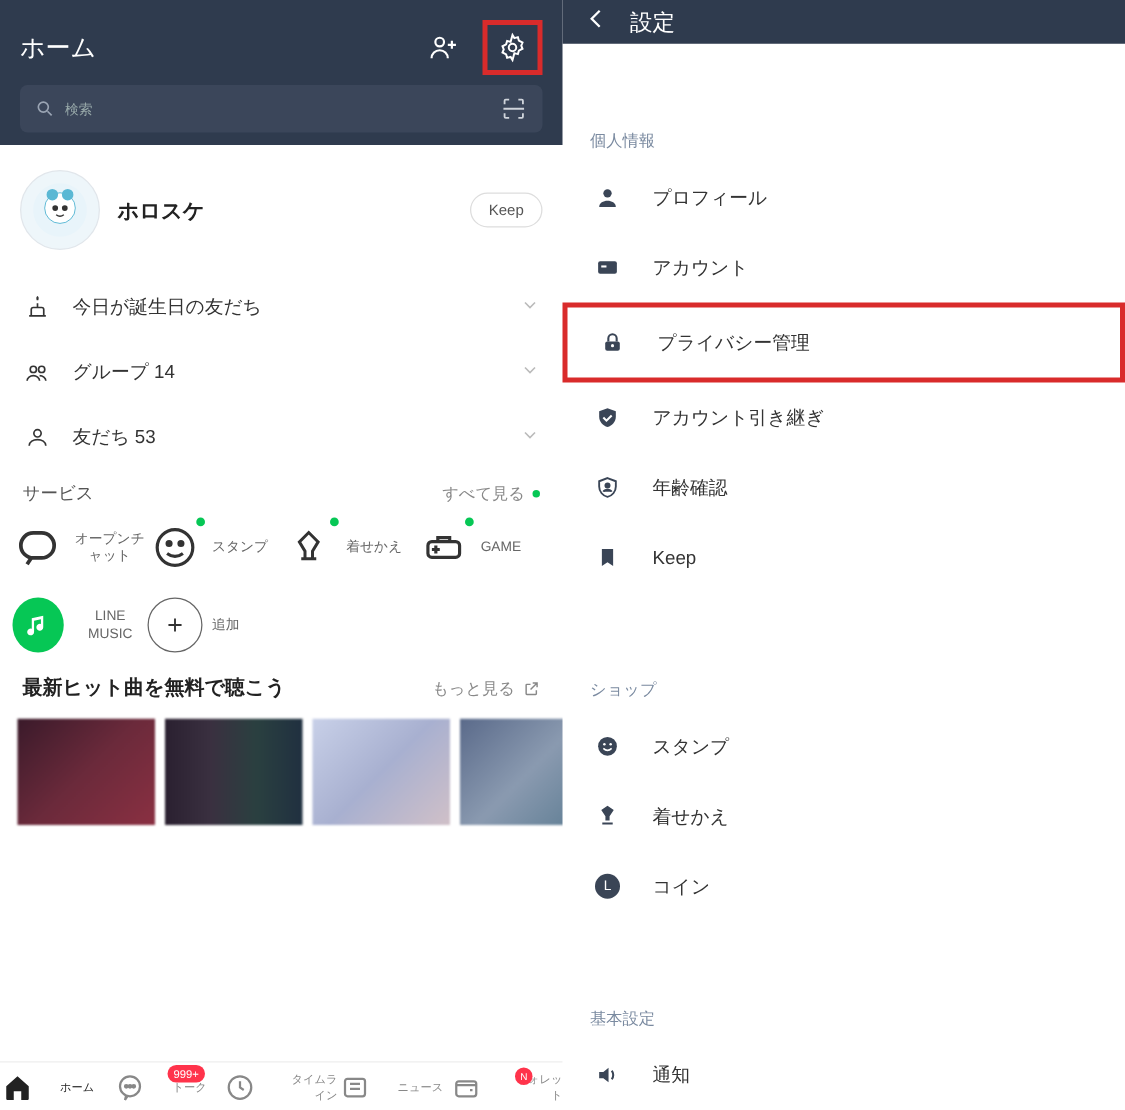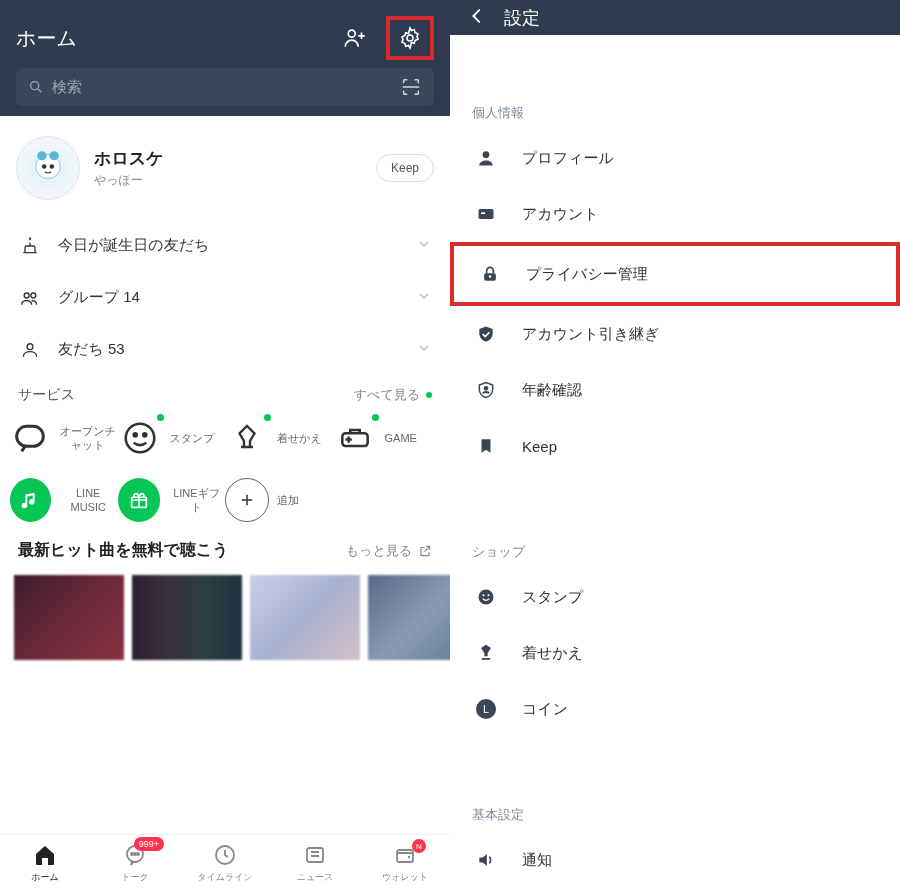--- a/index.html
+++ b/index.html
@@ -9,21 +9,21 @@
     .right { width: 450px; display: flex; flex-direction: column; }
 
     
     .l-header { background: #2f3b4e; color: #fff; padding: 14px 16px 10px; }
     .l-header-top { display: flex; align-items: center; justify-content: space-between; height: 48px; }
     .l-title { font-size: 20px; font-weight: 400; }
     .l-header-icons { display: flex; gap: 18px; align-items: center; }
     .icon-btn { display: flex; align-items: center; justify-content: center; cursor: pointer; }
     .highlight-box { border: 4px solid #d92b2b; padding: 6px 8px; }
     .search-bar { background: #3b465a; border-radius: 6px; display: flex; align-items: center; padding: 8px 12px; margin-top: 6px; color: #9aa; }
-    .search-bar .placeholder { flex: 1; font-size: 15px; margin-left: 8px; }
+    .search-bar .placeholder { flex: 1; font-size: 11px; margin-left: 8px; }
     .scan-icon { color: #cfd4db; }
 
     
     .profile-row { display: flex; align-items: center; padding: 20px 16px; }
     .avatar { width: 64px; height: 64px; border-radius: 50%; background: #eef6fa; border: 1px solid #e1e6eb; display: flex; align-items: center; justify-content: center; position: relative; overflow: hidden; }
     .avatar svg { width: 46px; height: 46px; }
     .profile-text { flex: 1; margin-left: 14px; }
     .profile-name { font-size: 17px; font-weight: 600; color: #222; }
     .profile-status { font-size: 12px; color: #888; margin-top: 2px; }
     .keep-btn { border: 1px solid #ddd; border-radius: 16px; padding: 6px 14px; font-size: 12px; color: #555; }
@@ -50,21 +50,21 @@
     
     .music-row { display: flex; gap: 8px; padding: 8px 14px; overflow: hidden; }
     .music-tile { width: 110px; height: 85px; background: #888; flex-shrink: 0; }
     .music-tile.t1 { background: linear-gradient(135deg,#3a1a2a,#6b2a3b,#8a3042); filter: blur(1px); }
     .music-tile.t2 { background: linear-gradient(90deg,#2a2030,#3a3040,#2a4040,#203040); filter: blur(1px); }
     .music-tile.t3 { background: linear-gradient(135deg,#c8d0e8,#a8b0d0,#d0c0c8); filter: blur(1px); }
     .music-tile.t4 { background: linear-gradient(135deg,#5a6a8a,#8a9ab0,#5a7a90); filter: blur(1px); }
 
     
     .tabs { display: flex; border-top: 1px solid #eee; padding: 6px 0 4px; margin-top: auto; }
-    .tab { flex: 1; display: flex; flex-direction: column; align-items: center; gap: 2px; position: relative; text-align: right; }
+    .tab { flex: 1; display: flex; flex-direction: row; align-items: center; gap: 20px; position: relative; text-align: right; }
     .tab-label { font-size: 9px; color: #888; }
     .tab.active .tab-label { color: #222; }
     .tab-icon { width: 28px; height: 28px; display: flex; align-items: center; justify-content: center; color: #888; }
     .tab.active .tab-icon { color: #222; }
     .badge-999 { position: absolute; top: -4px; right: 16px; background: #ff334b; color: #fff; font-size: 9px; padding: 2px 5px; border-radius: 8px; }
     .badge-n { position: absolute; top: -2px; right: 24px; background: #ff334b; color: #fff; font-size: 8px; width: 14px; height: 14px; border-radius: 50%; display: flex; align-items: center; justify-content: center; }
 
     
     .r-header { background: #2f3b4e; color: #fff; display: flex; align-items: center; height: 56px; padding: 0 16px; gap: 16px; }
     .r-title { font-size: 18px; }
@@ -116,21 +116,20 @@
           <circle cx="30" cy="28" r="16" fill="#fff" stroke="#5ab8d4" stroke-width="1"></circle>
           <ellipse cx="22" cy="14" rx="6" ry="6" fill="#5ab8d4"></ellipse>
           <ellipse cx="38" cy="14" rx="6" ry="6" fill="#5ab8d4"></ellipse>
           <circle cx="25" cy="28" r="3" fill="#333"></circle>
           <circle cx="35" cy="28" r="3" fill="#333"></circle>
           <path d="M26 35q4 3 8 0" stroke="#333" stroke-width="1.5" fill="none"></path>
         </svg>
     </div>
     <div class="profile-text">
       <div class="profile-name">ホロスケ</div>
-      <div class="profile-status">やっほー</div>
     </div>
     <div class="keep-btn">Keep</div>
   </div>
 
   <div class="list-row">
     <span class="row-icon">
         <svg width="20" height="20" viewBox="0 0 24 24" fill="none" stroke="#333" stroke-width="1.6">
           <path d="M4 20h16M6 20v-6a2 2 0 012-2h8a2 2 0 012 2v6M12 12V8M12 5c0-1 1-2 0-3-1 1 0 2 0 3z"></path>
         </svg>
       </span>
@@ -216,29 +215,20 @@
         </div>
       <div class="svc-label">GAME</div>
     </div>
     <div class="svc-item">
       <div class="svc-icon-wrap circle-green">
           <svg width="22" height="22" viewBox="0 0 24 24" fill="#fff">
             <path d="M9 18a3 3 0 11-2-2.8V6l10-2v10a3 3 0 11-2-2.8V7l-6 1.2V18z"></path>
           </svg>
         </div>
       <div class="svc-label">LINE MUSIC</div>
-    </div>
-    <div class="svc-item">
-      <div class="svc-icon-wrap circle-green">
-          <svg width="22" height="22" viewBox="0 0 24 24" fill="none" stroke="#fff" stroke-width="1.8">
-            <rect x="4" y="9" width="16" height="11" rx="1"></rect>
-            <path d="M4 12h16M12 9v11M8 9c-2 0-2-4 1-4 2 0 3 4 3 4M16 9c2 0 2-4-1-4-2 0-3 4-3 4"></path>
-          </svg>
-        </div>
-      <div class="svc-label">LINEギフト</div>
     </div>
     <div class="svc-item">
       <div class="svc-icon-wrap circle-outline">
           <svg width="18" height="18" viewBox="0 0 24 24" fill="none" stroke="#333" stroke-width="2">
             <path d="M12 5v14M5 12h14"></path>
           </svg>
         </div>
       <div class="svc-label">追加</div>
     </div>
   </div>

